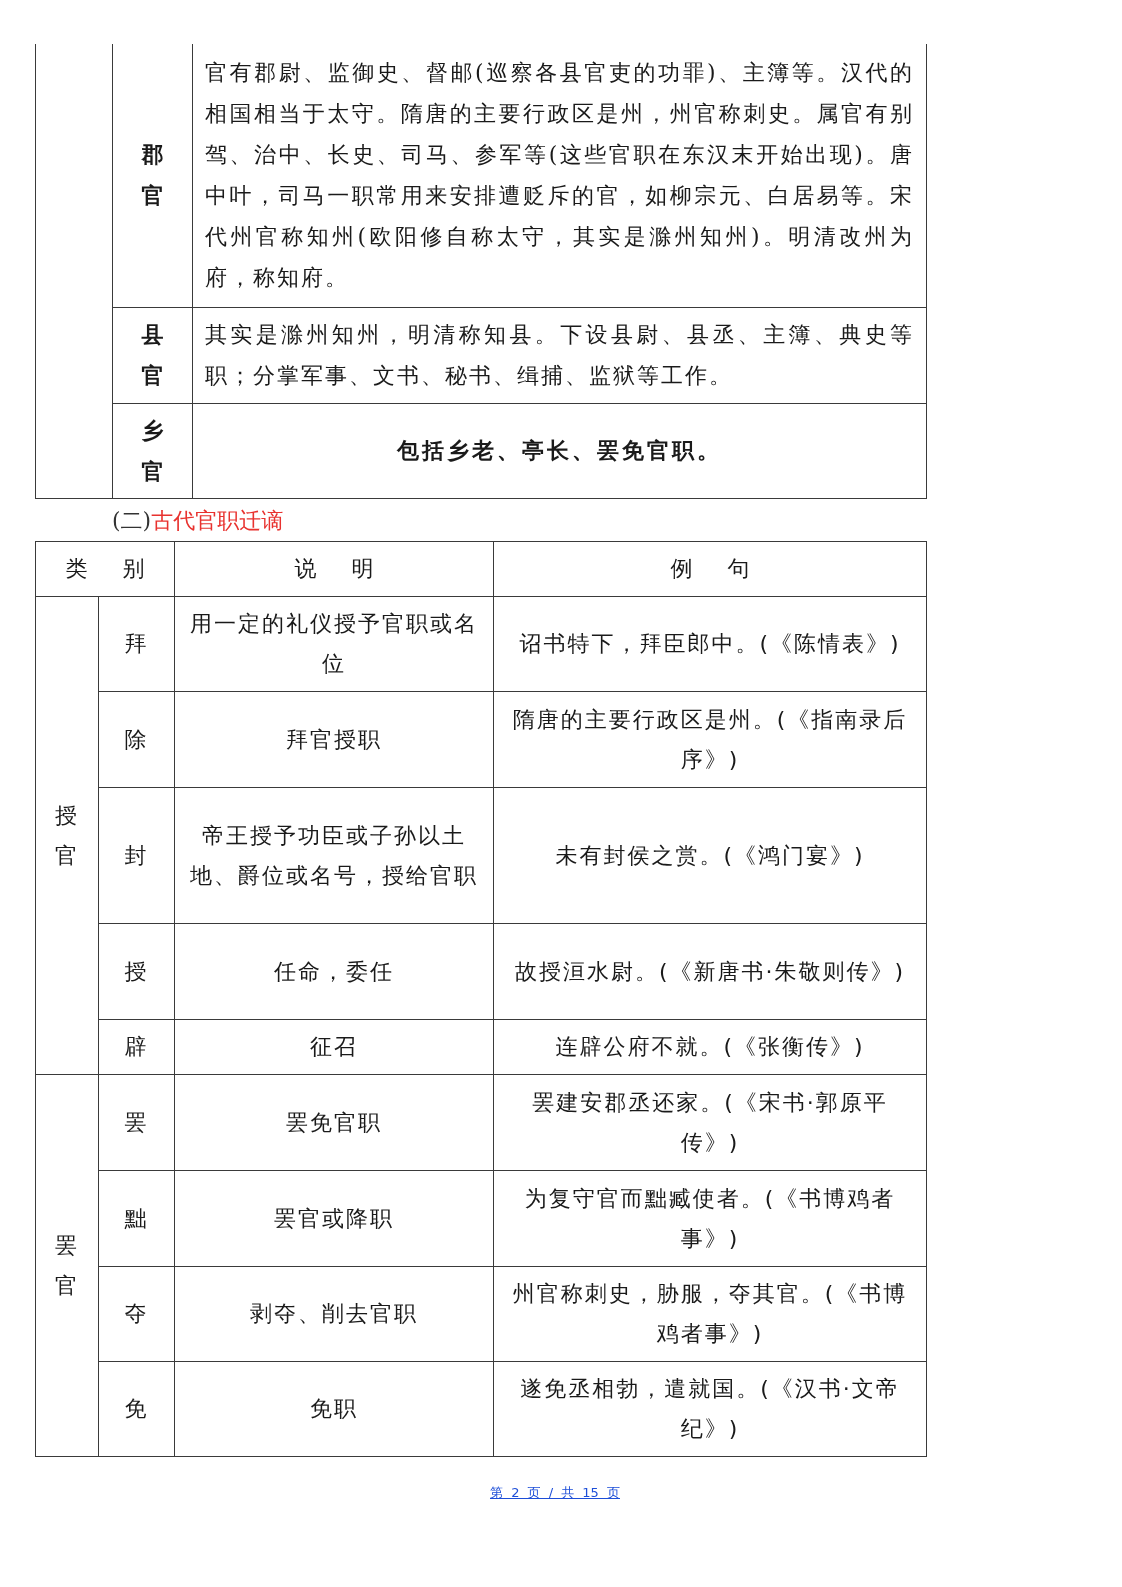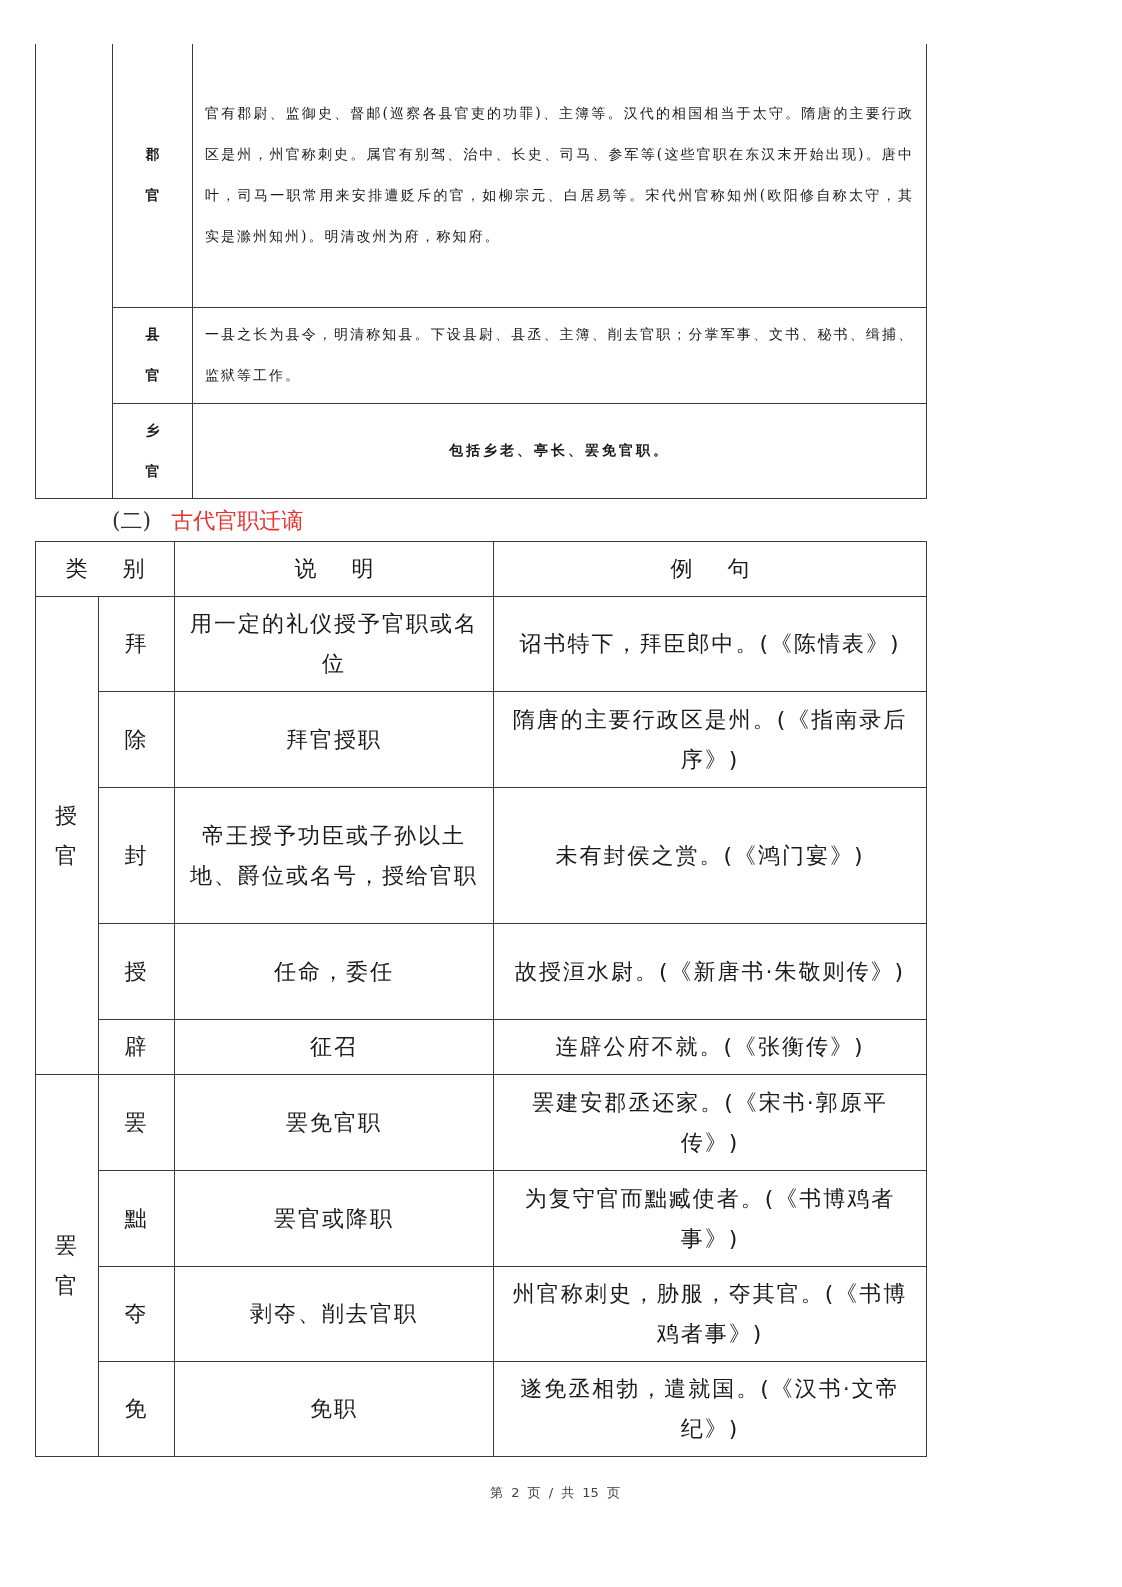--- a/index.html
+++ b/index.html
@@ -1,57 +1,57 @@
 <!DOCTYPE html>
 <html><head>
 <meta charset="utf-8">
 <style>
   html, body { margin: 0; padding: 0; background: #ffffff; }
   body { width: 1122px; height: 1587px; position: relative; overflow: hidden;
          font-family: "DejaVu Serif", "Liberation Serif", serif; color: #1a1a1a; }
   table { border-collapse: collapse; position: absolute; table-layout: fixed; }
   td { border: 1.5px solid #3a3a3a; padding: 0; vertical-align: middle; }
   .t1 { left: 35px; top: 44px; width: 891px; }
-  .t1 td { font-size: 14px; }
+  .t1 td { font-size: 22px; }
   .t1 .empty { border-top: none; border-bottom: 1.5px solid #3a3a3a; }
   .t1 .lbl { text-align: center; font-weight: bold; line-height: 41px; font-family: "DejaVu Sans", sans-serif; }
   .t1 .txt { padding: 0 12px 0 12px; line-height: 41px; letter-spacing: 2px; text-align: justify; }
   .t1 .txt.center { text-align: center; font-weight: bold; font-family: "DejaVu Sans", sans-serif; letter-spacing: 3px; }
   .t1 tr.r-jun td { border-top: none; }
   .section-title { position: absolute; left: 112px; top: 505px; font-size: 22px; line-height: 32px; }
   .section-title .paren { color: #333333; }
-  .section-title .red { color: #e8322f; margin-left: 20px; }
+  .section-title .red { color: #e8322f; }
   .t2 { left: 35px; top: 541px; width: 891px; }
   .t2 td { font-size: 22px; text-align: center; font-family: "DejaVu Sans", sans-serif; line-height: 40px; letter-spacing: 2px; }
   .t2 .hdr td { height: 54px; letter-spacing: 0; }
   .t2 .gap { word-spacing: 28px; margin-top: 34px; }
   .t2 .grp { line-height: 40px; }
   .t2 .ex { padding: 7px 10px; }
   .t2 .desc { padding: 0 10px; }
   .footer { position: absolute; left: 0; width: 1110px; top: 1484px; text-align: center;
-            font-size: 13px; color: #404040; font-family: "DejaVu Sans", sans-serif; word-spacing: 4px; }
+            font-size: 13px; color: #1d4ed8; font-family: "DejaVu Sans", sans-serif; word-spacing: 4px; text-decoration: underline; }
 </style>
 </head>
 <body>
 
 <table class="t1">
   <colgroup>
       <col style="width:77px">
       <col style="width:80px">
       <col style="width:734px">
     </colgroup>
   <tbody>
       <tr class="r-jun" style="height:263px">
     <td rowspan="3" class="empty"></td>
     <td class="lbl"><span>郡</span><br><span>官</span></td>
     <td class="txt">官有郡尉、监御史、督邮(巡察各县官吏的功罪)、主簿等。汉代的相国相当于太守。隋唐的主要行政区是州，州官称刺史。属官有别驾、治中、长史、司马、参军等(这些官职在东汉末开始出现)。唐中叶，司马一职常用来安排遭贬斥的官，如柳宗元、白居易等。宋代州官称知州(欧阳修自称太守，其实是滁州知州)。明清改州为府，称知府。</td>
   </tr>
   <tr style="height:96px">
     <td class="lbl"><span>县</span><br><span>官</span></td>
-    <td class="txt">一县之长为县令，明清称知县。下设县尉、县丞、主簿、削去官职；分掌军事、文书、秘书、缉捕、监狱等工作。</td>
+    <td class="txt">其实是滁州知州，明清称知县。下设县尉、县丞、主簿、典史等职；分掌军事、文书、秘书、缉捕、监狱等工作。</td>
   </tr>
   <tr style="height:95px">
     <td class="lbl"><span>乡</span><br><span>官</span></td>
     <td class="txt center">包括乡老、亭长、罢免官职。</td>
   </tr>
 </tbody>
   </table>
 
 <div class="section-title">
   <span class="paren">(二)</span><span class="red">古代官职迁谪</span>

